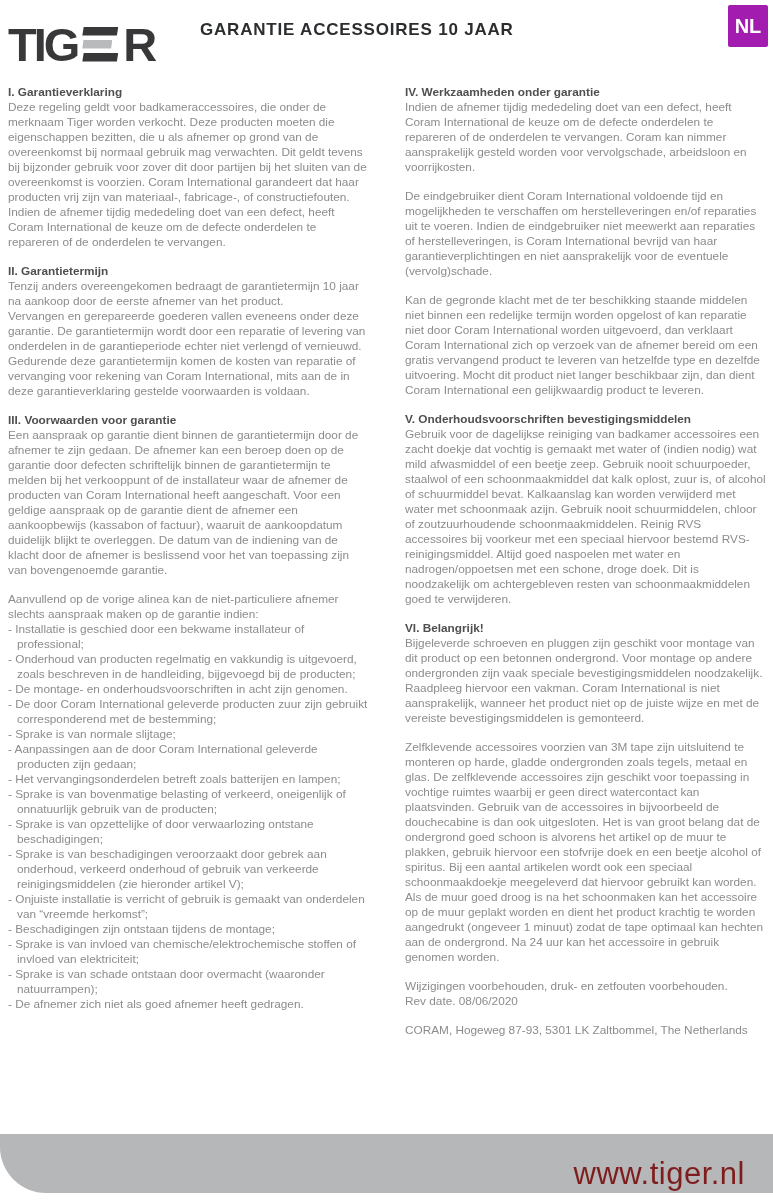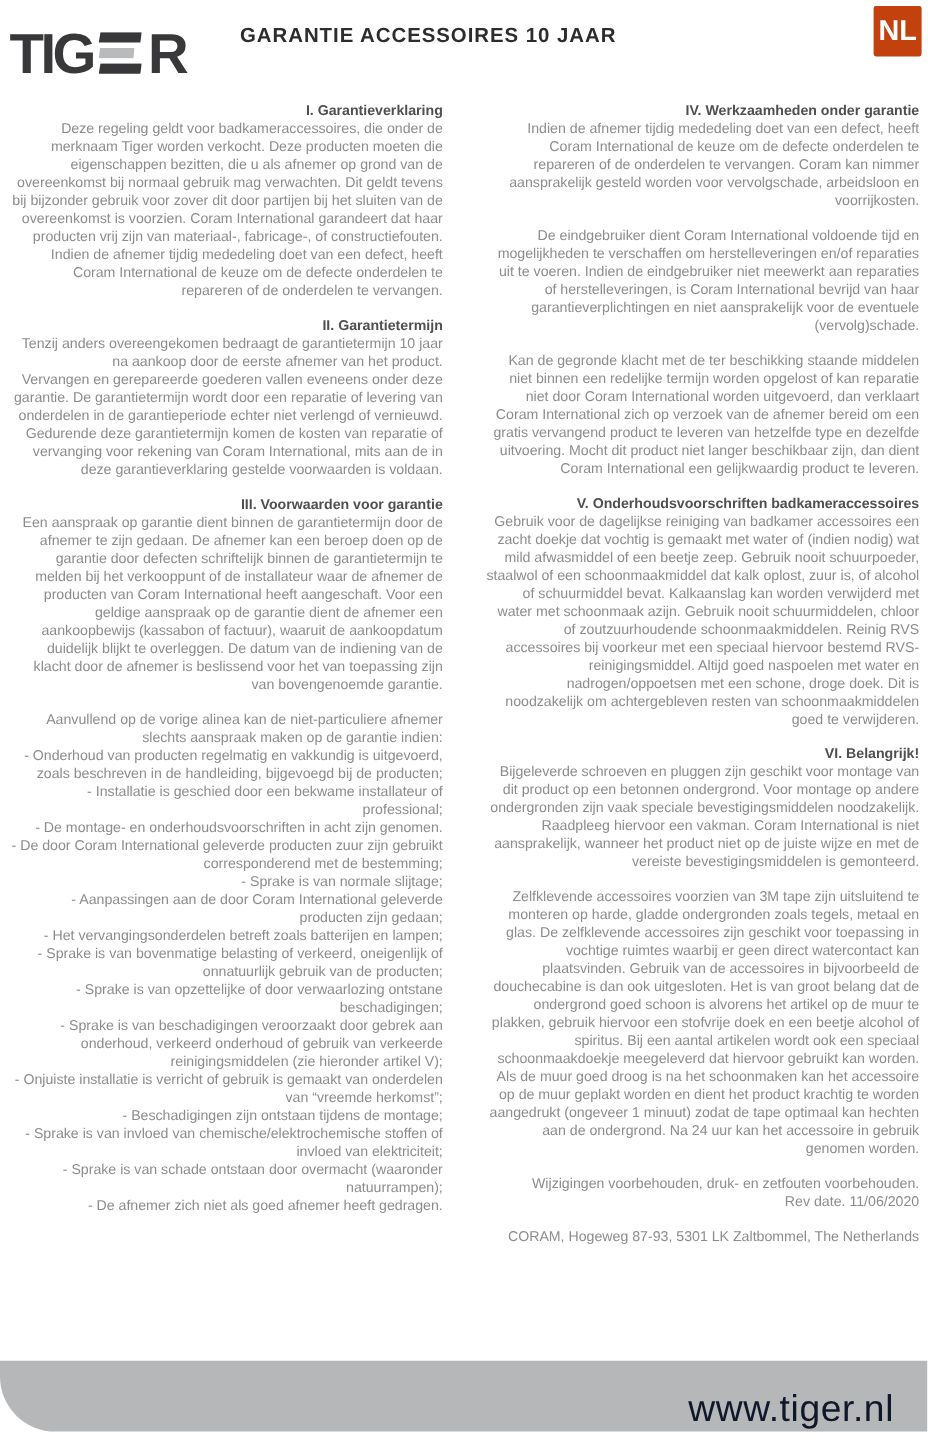--- a/index.html
+++ b/index.html
@@ -59,37 +59,36 @@
     margin: 0;
     font-size: 17px;
     font-weight: 700;
     letter-spacing: 0.8px;
     color: #2c2d2f;
   }
   .badge {
     position: absolute;
     top: 5px; right: 5px;
     width: 40px; height: 42px;
-    background: #c2410c;
+    background: #a21caf;
     border-radius: 2px;
     color: #ffffff;
-    font-size: 24px;
+    font-size: 20px;
     font-weight: 700;
     display: flex;
     align-items: center;
     justify-content: center;
   }
 
   
   .columns {
     position: absolute;
     top: 85px; left: 8px; right: 7px;
     display: flex;
     gap: 36px;
-    text-align: right;
   }
   .column {
     flex: 1 1 0;
     min-width: 0;
     font-size: 11.8px;
     line-height: 15px;
     color: #8c8c8c;
   }
   .block-heading {
     margin: 0;
@@ -118,21 +117,21 @@
     border-radius: 0 0 0 46px;
     display: flex;
     align-items: center;
     justify-content: flex-end;
     padding-right: 28px;
     box-sizing: border-box;
   }
   .site {
     font-size: 31px;
     font-weight: 400;
-    color: #0f172a;
+    color: #7f1d1d;
     letter-spacing: 0.5px;
     margin-top: 20px;
   }
 </style>
 </head>
 <body>
 
 <div class="page">
 
   <header class="header">
@@ -154,22 +153,22 @@
         <div class="block-heading">I. Garantieverklaring</div>
         <div class="block-para">Deze regeling geldt voor badkameraccessoires, die onder de merknaam Tiger worden verkocht. Deze producten moeten die eigenschappen bezitten, die u als afnemer op grond van de overeenkomst bij normaal gebruik mag verwachten. Dit geldt tevens bij bijzonder gebruik voor zover dit door partijen bij het sluiten van de overeenkomst is voorzien. Coram International garandeert dat haar producten vrij zijn van materiaal-, fabricage-, of constructiefouten. Indien de afnemer tijdig mededeling doet van een defect, heeft Coram International de keuze om de defecte onderdelen te repareren of de onderdelen te vervangen.</div>
         <div class="block-heading">II. Garantietermijn</div>
         <div class="block-para">Tenzij anders overeengekomen bedraagt de garantietermijn 10 jaar na aankoop door de eerste afnemer van het product.
 Vervangen en gerepareerde goederen vallen eveneens onder deze garantie. De garantietermijn wordt door een reparatie of levering van onderdelen in de garantieperiode echter niet verlengd of vernieuwd.
 Gedurende deze garantietermijn komen de kosten van reparatie of vervanging voor rekening van Coram International, mits aan de in deze garantieverklaring gestelde voorwaarden is voldaan.</div>
         <div class="block-heading">III. Voorwaarden voor garantie</div>
         <div class="block-para">Een aanspraak op garantie dient binnen de garantietermijn door de afnemer te zijn gedaan. De afnemer kan een beroep doen op de garantie door defecten schriftelijk binnen de garantietermijn te melden bij het verkooppunt of de installateur waar de afnemer de producten van Coram International heeft aangeschaft. Voor een geldige aanspraak op de garantie dient de afnemer een aankoopbewijs (kassabon of factuur), waaruit de aankoopdatum duidelijk blijkt te overleggen. De datum van de indiening van de klacht door de afnemer is beslissend voor het van toepassing zijn van bovengenoemde garantie.</div>
         <div class="block-para">Aanvullend op de vorige alinea kan de niet-particuliere afnemer slechts aanspraak maken op de garantie indien:</div>
         <div class="block-list">
+          <div class="list-item">- Installatie is geschied door een bekwame installateur of professional;</div>
           <div class="list-item">- Onderhoud van producten regelmatig en vakkundig is uitgevoerd, zoals beschreven in de handleiding, bijgevoegd bij de producten;</div>
-          <div class="list-item">- Installatie is geschied door een bekwame installateur of professional;</div>
           <div class="list-item">- De montage- en onderhoudsvoorschriften in acht zijn genomen.</div>
         </div>
         <div class="block-list">
           <div class="list-item">- De door Coram International geleverde producten zuur zijn gebruikt corresponderend met de bestemming;</div>
           <div class="list-item">- Sprake is van normale slijtage;</div>
           <div class="list-item">- Aanpassingen aan de door Coram International geleverde producten zijn gedaan;</div>
           <div class="list-item">- Het vervangingsonderdelen betreft zoals batterijen en lampen;</div>
           <div class="list-item">- Sprake is van bovenmatige belasting of verkeerd, oneigenlijk of onnatuurlijk gebruik van de producten;</div>
           <div class="list-item">- Sprake is van opzettelijke of door verwaarlozing ontstane beschadigingen;</div>
           <div class="list-item">- Sprake is van beschadigingen veroorzaakt door gebrek aan onderhoud, verkeerd onderhoud of gebruik van verkeerde reinigingsmiddelen (zie hieronder artikel V);</div>
@@ -178,27 +177,27 @@
           <div class="list-item">- Sprake is van invloed van chemische/elektrochemische stoffen of invloed van elektriciteit;</div>
           <div class="list-item">- Sprake is van schade ontstaan door overmacht (waaronder natuurrampen);</div>
           <div class="list-item">- De afnemer zich niet als goed afnemer heeft gedragen.</div>
         </div>
       </div>
       <div class="column">
         <div class="block-heading">IV. Werkzaamheden onder garantie</div>
         <div class="block-para">Indien de afnemer tijdig mededeling doet van een defect, heeft Coram International de keuze om de defecte onderdelen te repareren of de onderdelen te vervangen. Coram kan nimmer aansprakelijk gesteld worden voor vervolgschade, arbeidsloon en voorrijkosten.</div>
         <div class="block-para">De eindgebruiker dient Coram International voldoende tijd en mogelijkheden te verschaffen om herstelleveringen en/of reparaties uit te voeren. Indien de eindgebruiker niet meewerkt aan reparaties of herstelleveringen, is Coram International bevrijd van haar garantieverplichtingen en niet aansprakelijk voor de eventuele (vervolg)schade.</div>
         <div class="block-para">Kan de gegronde klacht met de ter beschikking staande middelen niet binnen een redelijke termijn worden opgelost of kan reparatie niet door Coram International worden uitgevoerd, dan verklaart Coram International zich op verzoek van de afnemer bereid om een gratis vervangend product te leveren van hetzelfde type en dezelfde uitvoering. Mocht dit product niet langer beschikbaar zijn, dan dient Coram International een gelijkwaardig product te leveren.</div>
-        <div class="block-heading">V. Onderhoudsvoorschriften badkameraccessoires</div>
+        <div class="block-heading">V. Onderhoudsvoorschriften bevestigingsmiddelen</div>
         <div class="block-para">Gebruik voor de dagelijkse reiniging van badkamer accessoires een zacht doekje dat vochtig is gemaakt met water of (indien nodig) wat mild afwasmiddel of een beetje zeep. Gebruik nooit schuurpoeder, staalwol of een schoonmaakmiddel dat kalk oplost, zuur is, of alcohol of schuurmiddel bevat. Kalkaanslag kan worden verwijderd met water met schoonmaak azijn. Gebruik nooit schuurmiddelen, chloor of zoutzuurhoudende schoonmaakmiddelen. Reinig RVS accessoires bij voorkeur met een speciaal hiervoor bestemd RVS-reinigingsmiddel. Altijd goed naspoelen met water en nadrogen/oppoetsen met een schone, droge doek. Dit is noodzakelijk om achtergebleven resten van schoonmaakmiddelen goed te verwijderen.</div>
         <div class="block-heading">VI. Belangrijk!</div>
         <div class="block-para">Bijgeleverde schroeven en pluggen zijn geschikt voor montage van dit product op een betonnen ondergrond. Voor montage op andere ondergronden zijn vaak speciale bevestigingsmiddelen noodzakelijk. Raadpleeg hiervoor een vakman. Coram International is niet aansprakelijk, wanneer het product niet op de juiste wijze en met de vereiste bevestigingsmiddelen is gemonteerd.</div>
         <div class="block-para">Zelfklevende accessoires voorzien van 3M tape zijn uitsluitend te monteren op harde, gladde ondergronden zoals tegels, metaal en glas. De zelfklevende accessoires zijn geschikt voor toepassing in vochtige ruimtes waarbij er geen direct watercontact kan plaatsvinden. Gebruik van de accessoires in bijvoorbeeld de douchecabine is dan ook uitgesloten. Het is van groot belang dat de ondergrond goed schoon is alvorens het artikel op de muur te plakken, gebruik hiervoor een stofvrije doek en een beetje alcohol of spiritus. Bij een aantal artikelen wordt ook een speciaal schoonmaakdoekje meegeleverd dat hiervoor gebruikt kan worden. Als de muur goed droog is na het schoonmaken kan het accessoire op de muur geplakt worden en dient het product krachtig te worden aangedrukt (ongeveer 1 minuut) zodat de tape optimaal kan hechten aan de ondergrond. Na 24 uur kan het accessoire in gebruik genomen worden.</div>
         <div class="block-para">Wijzigingen voorbehouden, druk- en zetfouten voorbehouden.
-Rev date. 11/06/2020</div>
+Rev date. 08/06/2020</div>
         <div class="block-para">CORAM, Hogeweg 87-93, 5301 LK Zaltbommel, The Netherlands</div>
       </div>
     </main>
 
   <footer class="footer">
     <span class="site">www.tiger.nl</span>
   </footer>
 
 </div>
 

